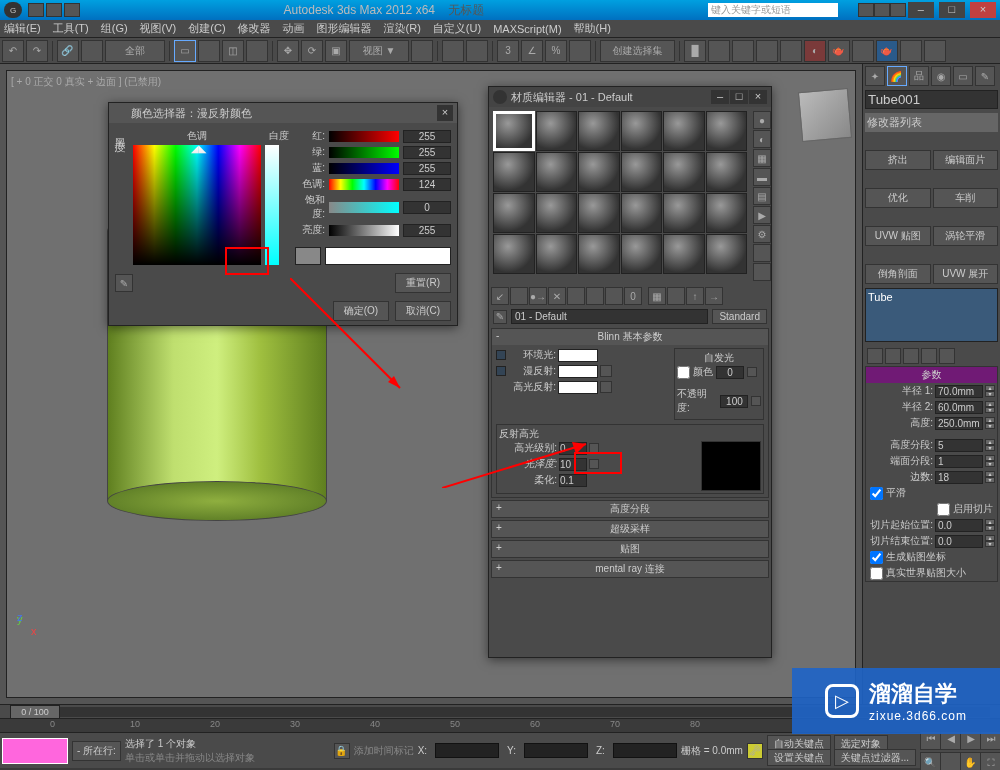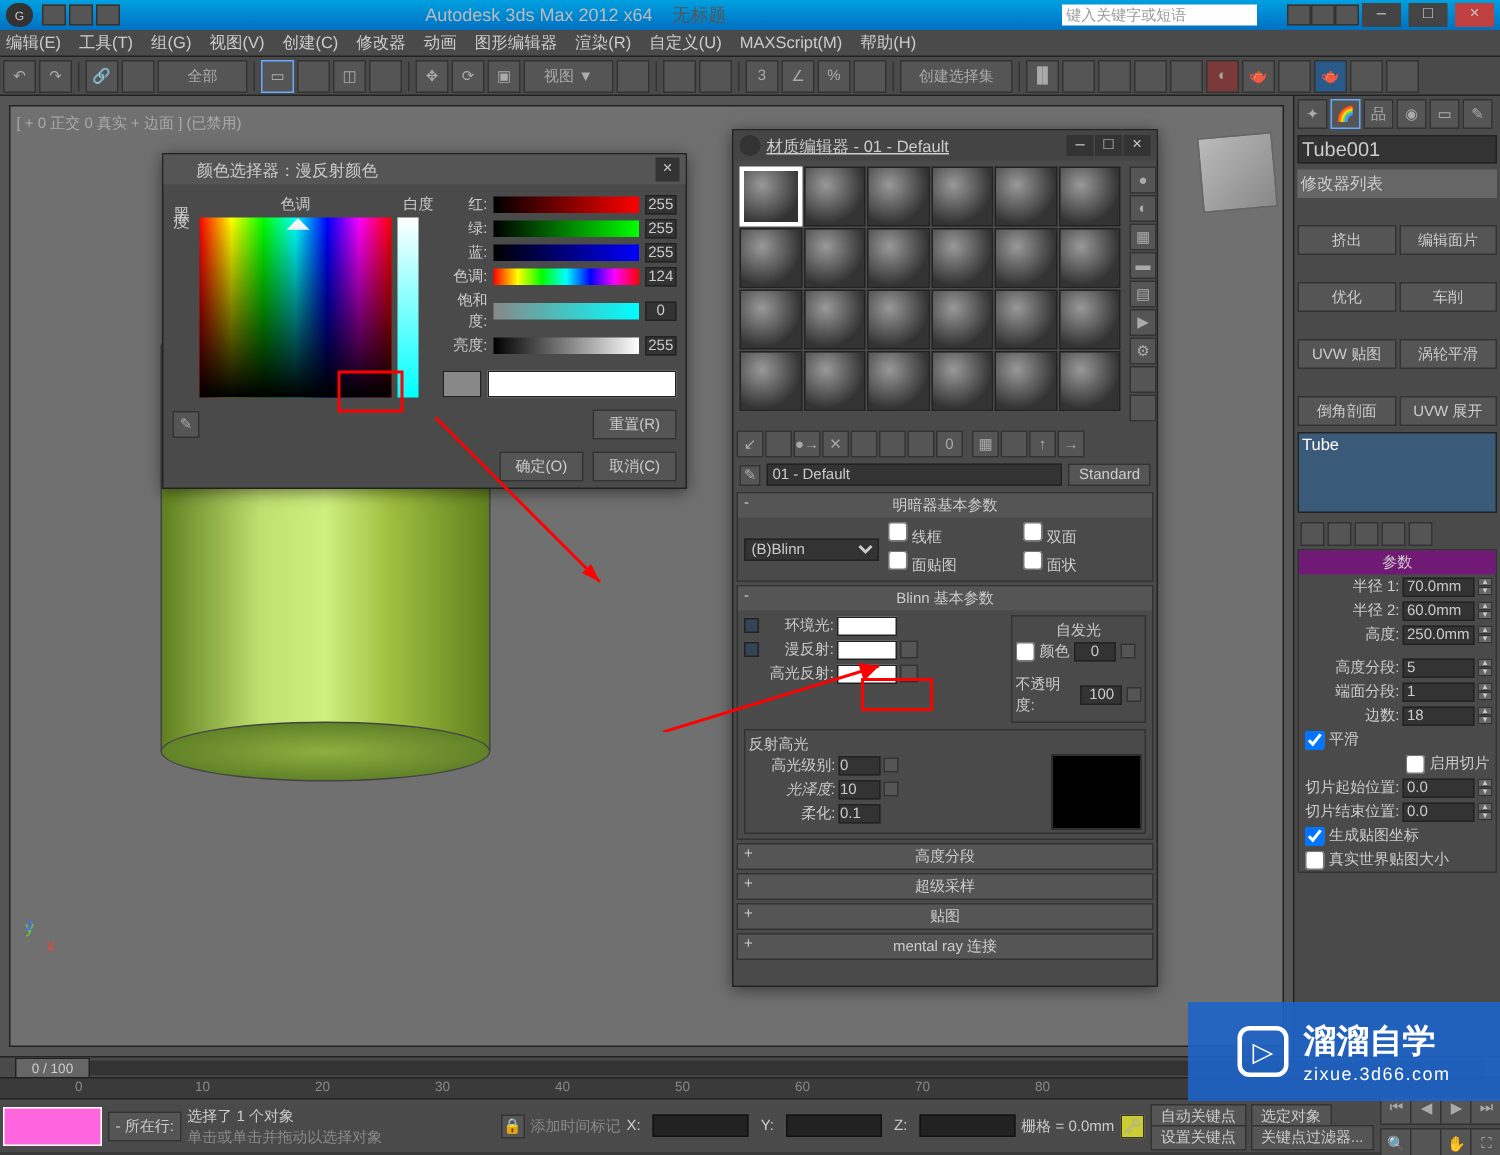--- a/index.html
+++ b/index.html
@@ -71,29 +71,29 @@
 .cd-grad::after{content:'';position:absolute;inset:0;background:linear-gradient(to bottom,transparent,#000);}
 .cd-grad .marker{position:absolute;top:-2px;left:58px;color:#fff;font-size:10px;}
 .cd-val { width: 14px; height: 120px; background: linear-gradient(#fff, cyan); margin-left:4px;}
 .cd-right { flex: 1; }
 .cd-row { display: flex; align-items: center; gap: 4px; margin-bottom: 2px; }
 .cd-row label { width: 30px; text-align: right; font-size:10px;}
 .cd-bar { flex: 1; height: 11px; }
 .cd-r{background:linear-gradient(90deg,#000,#f00);} .cd-g{background:linear-gradient(90deg,#000,#0f0);} .cd-b{background:linear-gradient(90deg,#000,#00f);}
 .cd-h{background:linear-gradient(90deg,red,yellow,lime,cyan,blue,magenta,red);}
 .cd-s{background:linear-gradient(90deg,#888,#0ff);} .cd-v{background:linear-gradient(90deg,#000,#fff);}
-.cd-num { width: 21px; background: #333; border: 1px solid #222; color: #ccc; font-size:10px;text-align:center;}
+.cd-num { width: 48px; background: #333; border: 1px solid #222; color: #ccc; font-size:10px;text-align:center;}
 .cd-sw { width: 26px; height: 18px; border: 1px solid #222; }
 .cd-btns { display: flex; justify-content: flex-end; gap: 6px; padding: 4px 6px; }
 .cd-btn { background: #555; border: 1px solid #333; padding: 2px 10px; font-size:10px;}
 .cd-redbox{position:absolute;left:116px;top:144px;width:44px;height:28px;border:2px solid red;pointer-events:none;}
 
 
 .matdlg { position: absolute; left: 488px; top: 86px; width: 284px; height: 572px; background: #4a4a4a; border: 1px solid #222; box-shadow: 0 2px 10px rgba(0,0,0,.5); font-size:10px;}
-.mat-title { height: 20px; background: #444; display: flex; align-items: center; padding: 0 4px; font-size:11px;text-decoration:underline;}
+.mat-title { height: 20px; background: #444; display: flex; align-items: center; padding: 0 4px; font-size:11px;}
 .mat-title .t { flex: 1; }
 .mat-title .wb span { display: inline-block; width: 18px; height: 14px; background: #333; margin-left: 1px; text-align: center; line-height: 12px;}
 .mat-menu { height: 16px; display: flex; gap: 10px; padding: 0 4px; align-items: center; background:#4a4a4a;}
 .mat-slots { display: flex; }
 .mat-grid { display: grid; grid-template-columns: repeat(6, 1fr); grid-template-rows: repeat(4, 40px); gap: 1px; padding: 4px; flex: 1; }
 .mat-slot { background: radial-gradient(circle at 35% 30%, #999, #333 70%); border: 1px solid #222; }
 .mat-slot.sel { border: 1px solid #fff; outline:2px solid #fff; outline-offset:-3px;}
 .mat-side { width: 20px; display: flex; flex-direction: column; gap: 1px; padding: 4px 2px; }
 .mat-side .tbtn { width: 18px; height: 18px; }
 .mat-tb { display: flex; gap: 1px; padding: 2px; flex-wrap:wrap; align-items:center;}
@@ -552,32 +552,20 @@
     <span class="tbtn"></span>
     <span class="tbtn">↑</span>
     <span class="tbtn">→</span>
   </div>
   <div class="mat-name">
     <span class="tbtn" style="width:14px;height:14px;">✎</span>
     <input value="01 - Default" style="">
     <span class="std">Standard</span>
   </div>
 
-  <div class="roll">
-    <div class="roll-h">明暗器基本参数</div>
-    <div class="roll-b shader-row">
-      <select><option>(B)Blinn</option></select>
-      <div class="shader-chk">
-        <label><input type="checkbox" style=""> <span>线框</span></label>
-        <label><input type="checkbox" style=""> <span>双面</span></label>
-        <label><input type="checkbox" style=""> <span>面贴图</span></label>
-        <label><input type="checkbox" style=""> <span>面状</span></label>
-      </div>
-    </div>
-  </div>
 
   <div class="roll">
     <div class="roll-h">Blinn 基本参数</div>
     <div class="roll-b">
       <div class="blinn-row">
         <div class="blinn-left">
           <div class="swatch-row">
               <span class="sw-lock"></span>
               <label>环境光:</label>
               <div class="swatch sw-white"></div>

